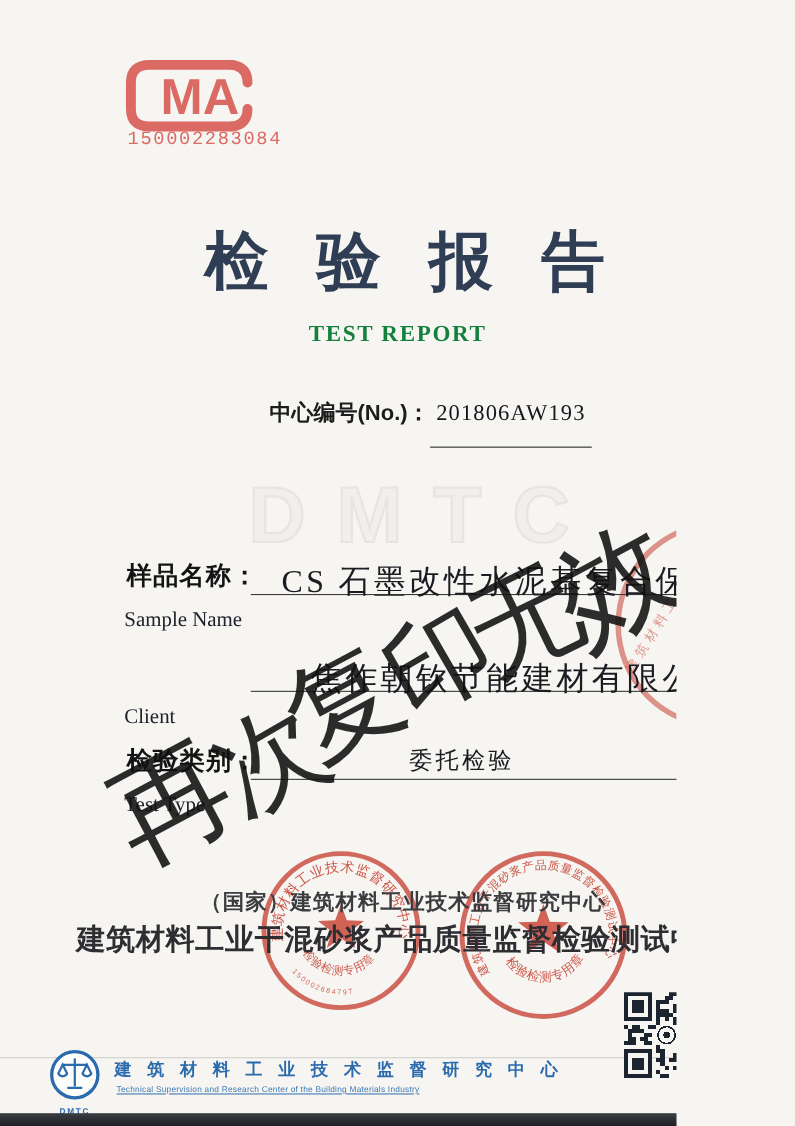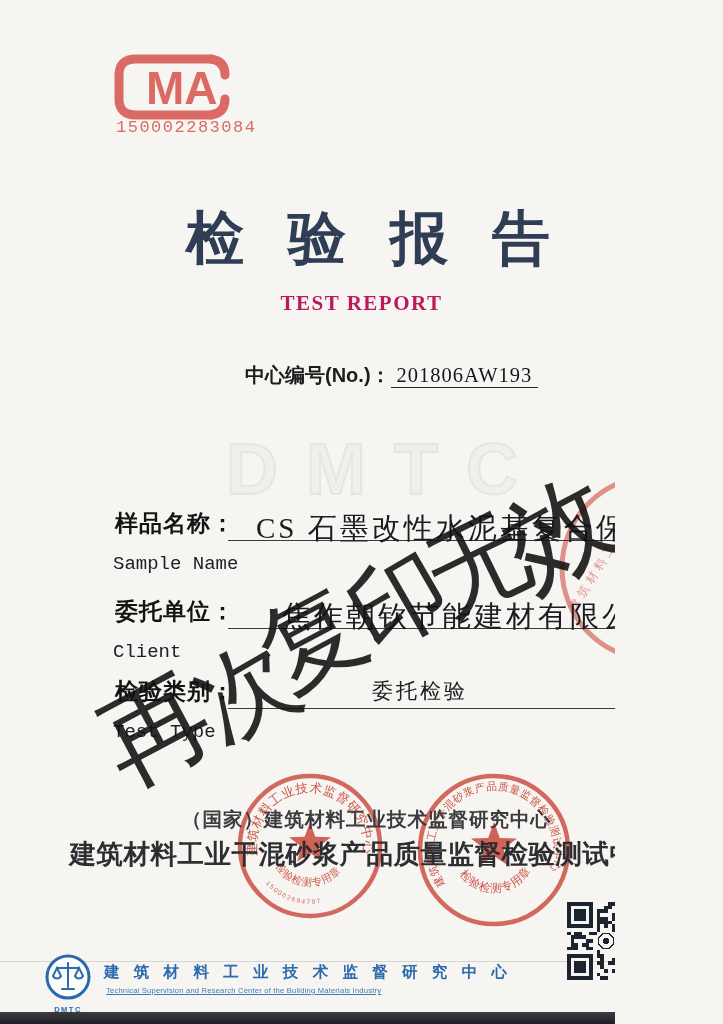--- a/index.html
+++ b/index.html
@@ -21,50 +21,50 @@
 
   
   .title-zh{
     position:absolute;left:186px;top:206px;
     font-size:58px;font-weight:600;color:#2f3e55;
     letter-spacing:44px;white-space:nowrap;line-height:1.1;
   }
   .title-en{
     position:absolute;left:0;top:291px;width:723px;text-align:center;
     font-family:"Liberation Serif", serif;font-weight:bold;
-    font-size:21px;color:#be185d;letter-spacing:1.5px;
+    font-size:21px;color:#15803d;letter-spacing:1.5px;
   }
 
   
   .report-no{position:absolute;left:245px;top:362px;font-size:20px;color:#1c1c1c;white-space:nowrap;}
   .report-no .lbl{font-weight:600;}
   .report-no .val{
     font-family:"Liberation Serif", serif;font-size:20.5px;letter-spacing:1px;
-    border-bottom:1.5px solid #2b2b2b;padding:0 6px 1px 6px;color:#15151d;
+    border-bottom:1.5px solid #2b2b2b;padding:0 6px 19px 6px;color:#15151d;
   }
 
   
   .wm-dmtc{
     position:absolute;left:226px;top:428px;
     font-size:72px;font-weight:bold;letter-spacing:28px;
     color:rgba(190,188,182,0.10);
     -webkit-text-stroke:2px #e6e5e1;
     z-index:0;white-space:nowrap;
   }
 
   
   .field-row{position:absolute;left:0;width:723px;height:80px;z-index:2;}
   .f-label{position:absolute;left:115px;top:0;font-size:23px;font-weight:bold;color:#141414;letter-spacing:1px;font-family:Liberation Serif, serif;}
   .f-underline{position:absolute;left:228px;top:32px;width:467px;border-bottom:1.5px solid #3a3a3a;}
   .f-value{
     position:absolute;top:1px;
     font-family:"Liberation Serif", serif;font-size:29px;color:#1b1b22;
     letter-spacing:3px;white-space:nowrap;
   }
-  .f-sub{position:absolute;left:113px;top:45px;font-family:Liberation Mono, monospace;font-size:19px;color:#20202a;text-align:right;}
+  .f-sub{position:absolute;left:113px;top:45px;font-family:Liberation Serif, serif;font-size:19px;color:#20202a;text-align:right;}
 
   
   .wm-diag span{
     position:absolute;z-index:4;
     font-family:"Liberation Serif", serif;color:#101010;opacity:.88;
     line-height:1;display:block;
   }
 
   
   .stamp{position:absolute;z-index:1;mix-blend-mode:multiply;}
@@ -125,21 +125,20 @@
 
   <div class="field-row" style="top:508px">
     <div class="f-underline"></div>
     <span class="f-label">样品名称：</span>
     <span class="f-value" style="left:256px">CS 石墨改性水泥基复合保温板</span>
     <div class="f-sub">Sample Name</div>
   </div>
 
   <div class="field-row" style="top:596px">
     <div class="f-underline"></div>
-    <span class="f-label">委托单位：</span>
     <span class="f-value" style="left:282px">焦作朝钦节能建材有限公司</span>
     <div class="f-sub">Client</div>
   </div>
 
   <div class="field-row" style="top:676px">
     <div class="f-underline"></div>
     <span class="f-label">检验类别：</span>
     <span class="f-value" style="left:372px;font-size:21px">委托检验</span>
     <div class="f-sub">Test Type</div>
   </div>

